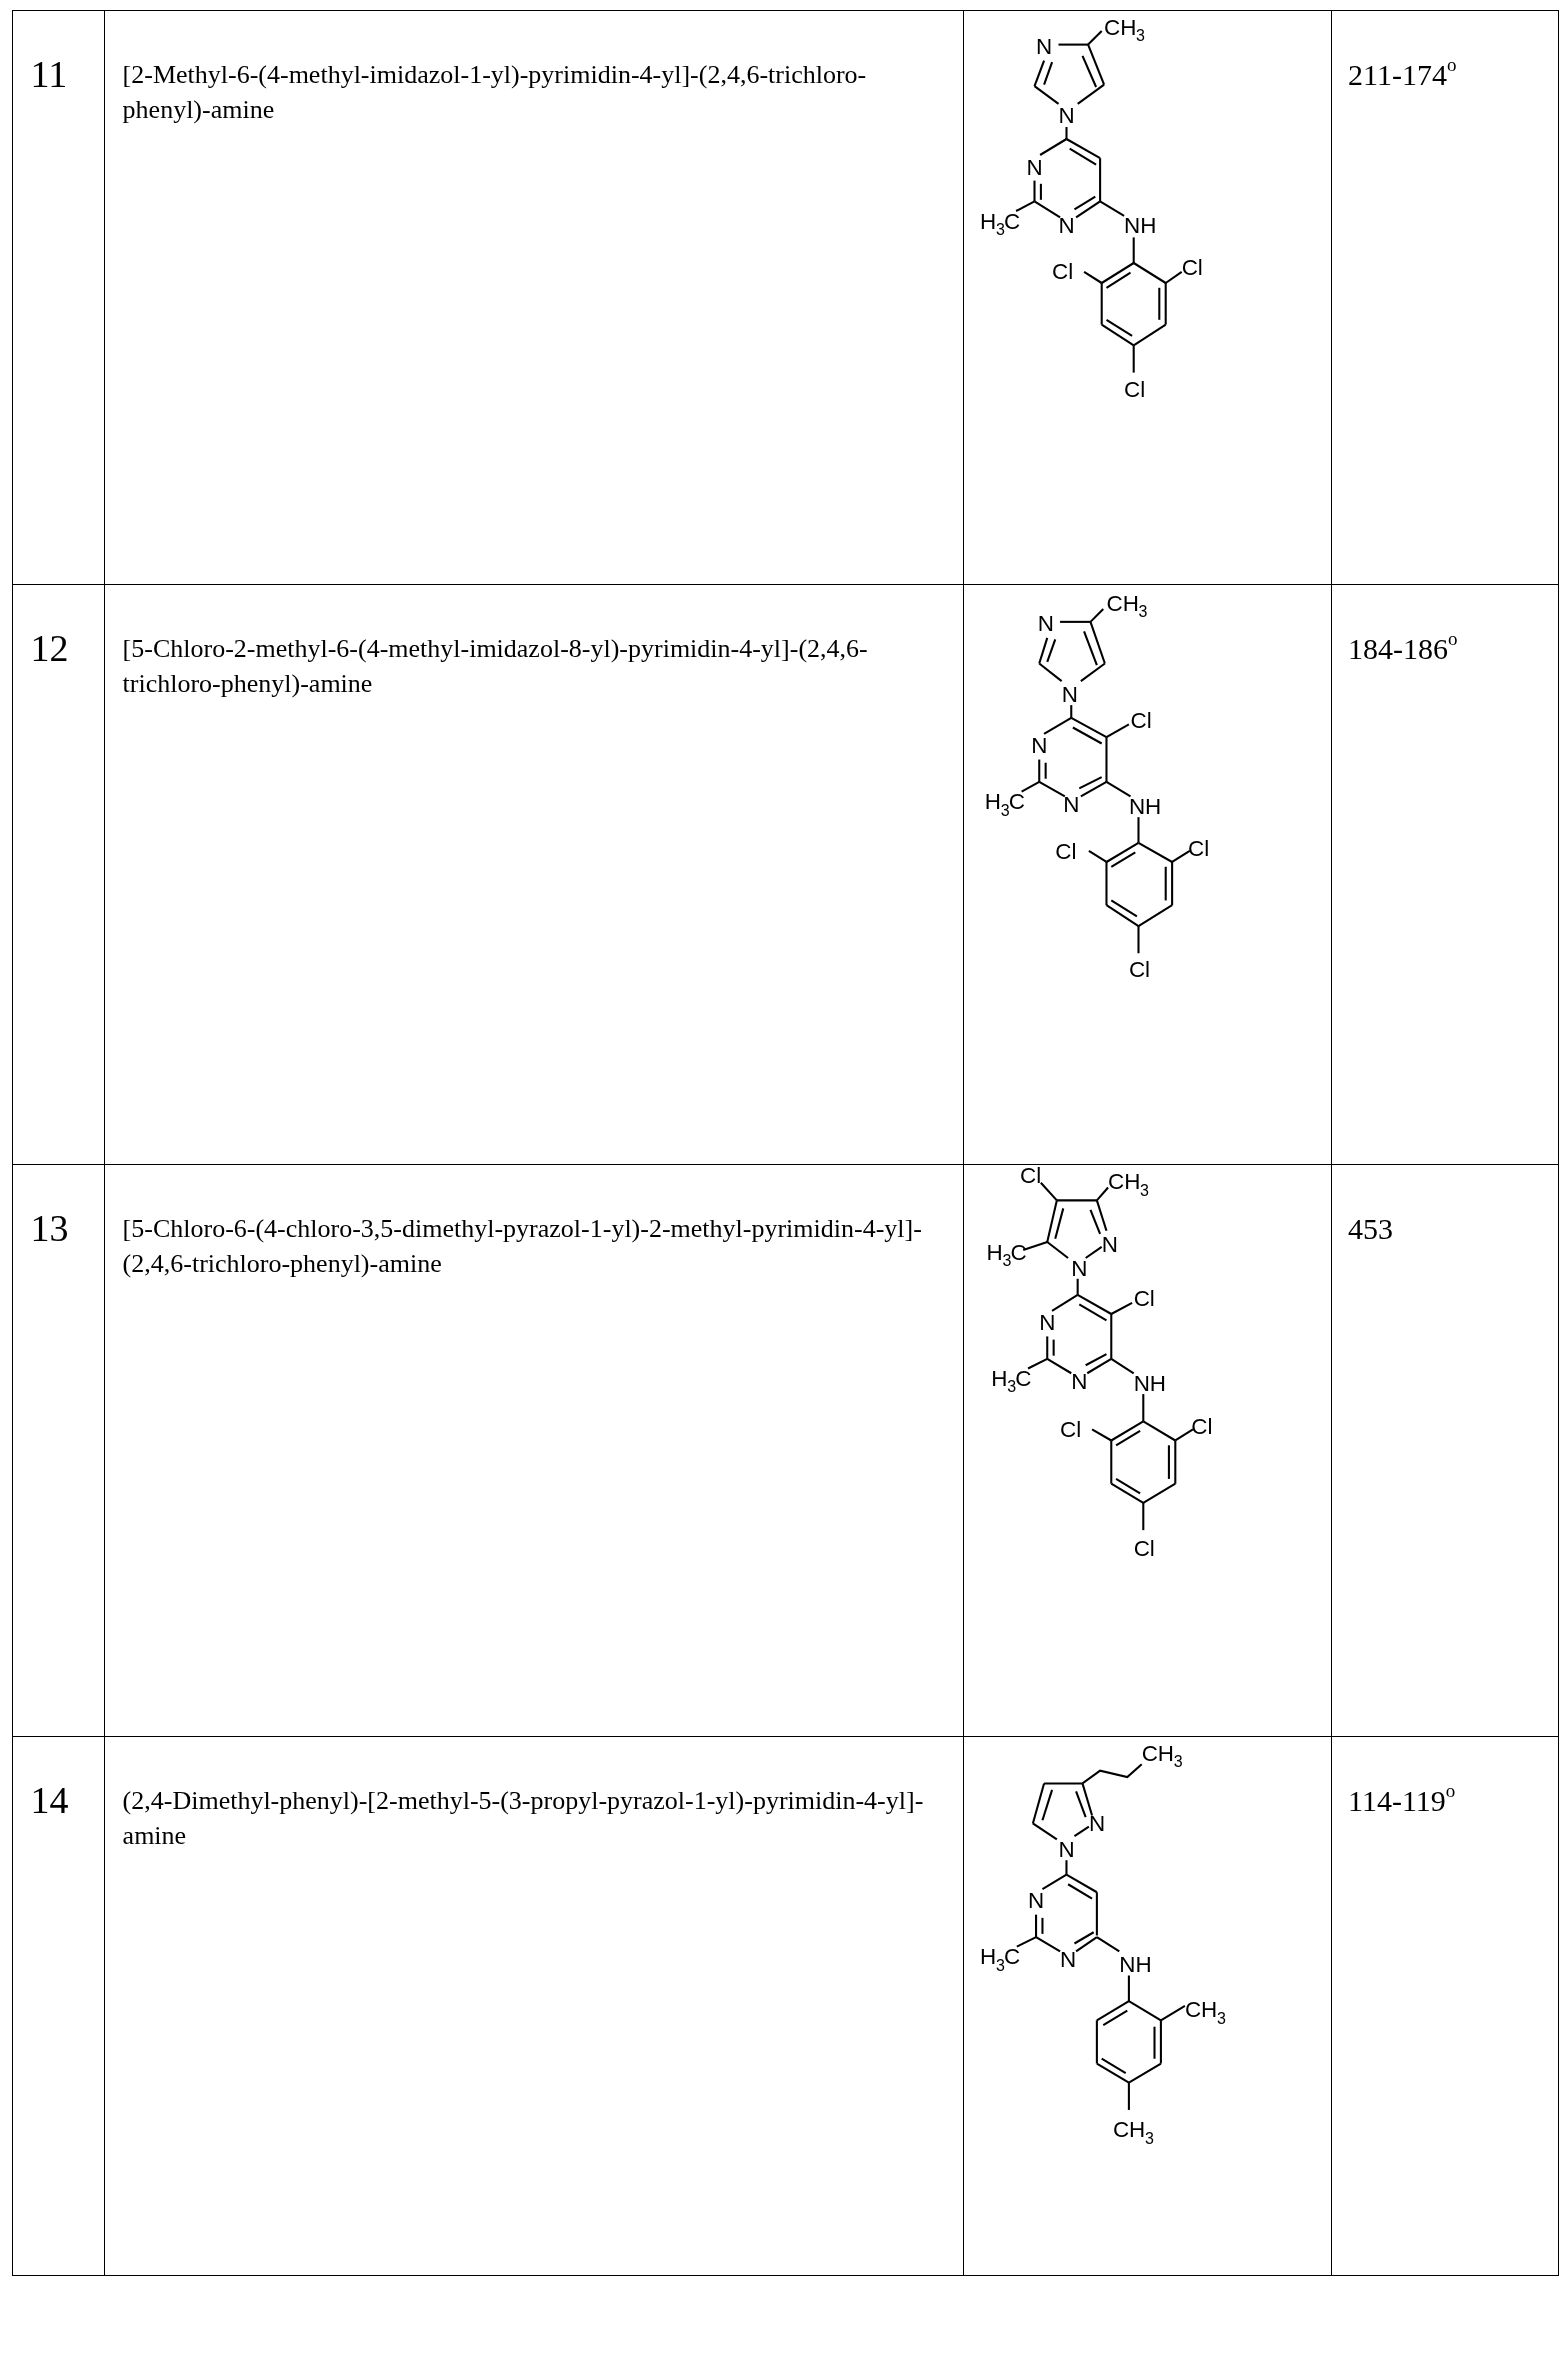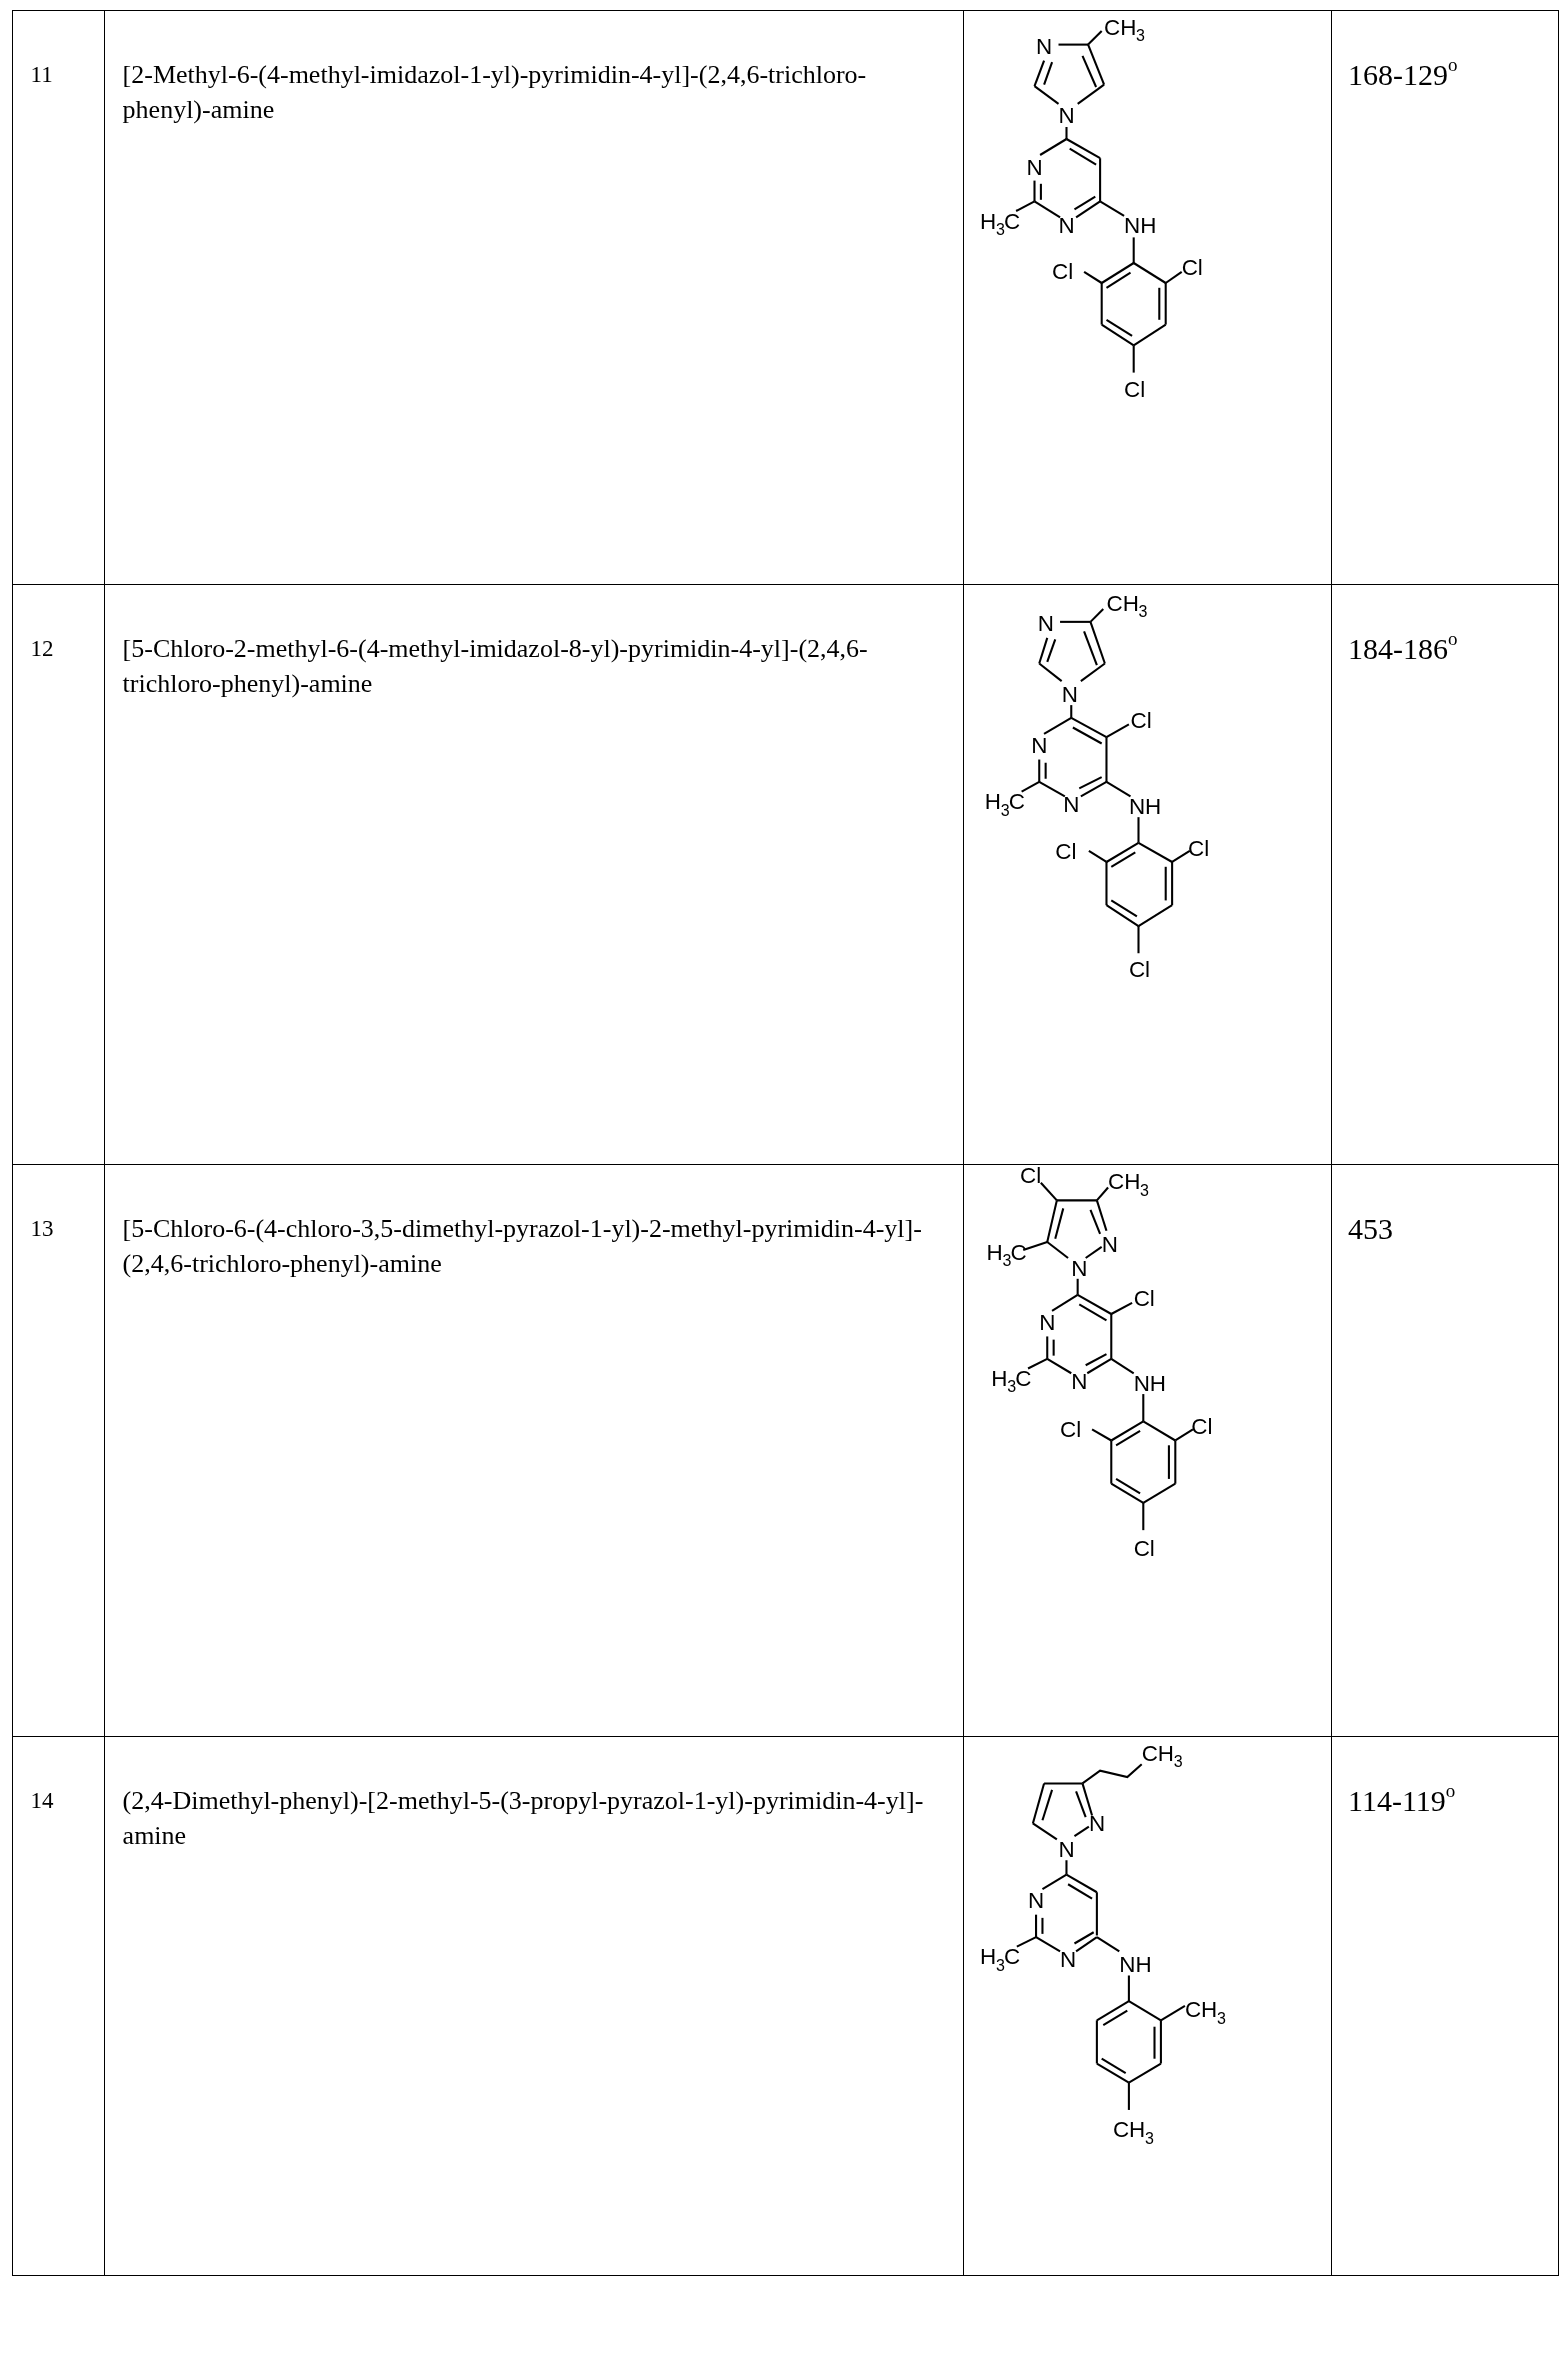--- a/index.html
+++ b/index.html
@@ -12,21 +12,21 @@
   col.c-name { width: 859px; }
   col.c-struct { width: 368px; }
   col.c-mp { width: 227px; }
   tr.hdr { height: 90px; }
   tr.r11 { height: 574px; }
   tr.r12 { height: 580px; }
   tr.r13 { height: 572px; }
   tr.r14 { height: 539px; }
   .hdr-text { font-size: 30px; line-height: 35px; padding: 4.8px 0 0 17.6px; display: block; }
   .mp-hdr { padding-left: 16px; }
-  .num { font-size: 23px; line-height: 35px; padding: 46px 0 0 17.6px; display: block; font-family: Liberation Serif, serif; }
+  .num { font-size: 38px; line-height: 35px; padding: 46px 0 0 17.6px; display: block; font-family: Liberation Serif, serif; }
   .name { font-size: 26px; line-height: 35px; padding: 46px 16px 0 17.6px; display: block; }
   .mp { font-size: 30px; line-height: 35px; padding: 46px 0 0 16px; display: block; }
   .struct-cell { position: relative; }
   svg.mol { display: block; }
   svg.mol text { font-family: "Liberation Sans", "DejaVu Sans", sans-serif; font-size: 28px; fill: #000; }
   svg.mol text.sub { font-size: 20px; }
   svg.mol line, svg.mol polyline { stroke: #000; stroke-width: 2.6; fill: none; }
   sup { font-size: 19px; line-height: 0; position: relative; top: -3.2px; }
 </style>
 </head>
@@ -95,21 +95,21 @@
         <line x1="252" y1="392" x2="212" y2="418"></line>
         <line x1="172" y1="340" x2="150" y2="326"></line>
         <text x="110" y="335">Cl</text>
         <line x1="252" y1="340" x2="272" y2="326"></line>
         <text x="272" y="330">Cl</text>
         <line x1="212" y1="418" x2="212" y2="452"></line>
         <text x="200" y="482">Cl</text>
       </svg>
     </td>
     <td>
-      <span class="mp"><span>168-129</span><sup>o</sup></span>
+      <span class="mp"><span>211-174</span><sup>o</sup></span>
     </td>
   </tr>
 
   <tr class="r12">
     <td>
           <span class="num">12</span>
         </td>
     <td>
           <span class="name">[5-Chloro-2-methyl-6-(4-methyl-imidazol-8-yl)-pyrimidin-4-yl]-(2,4,6-trichloro-phenyl)-amine</span>
         </td>

